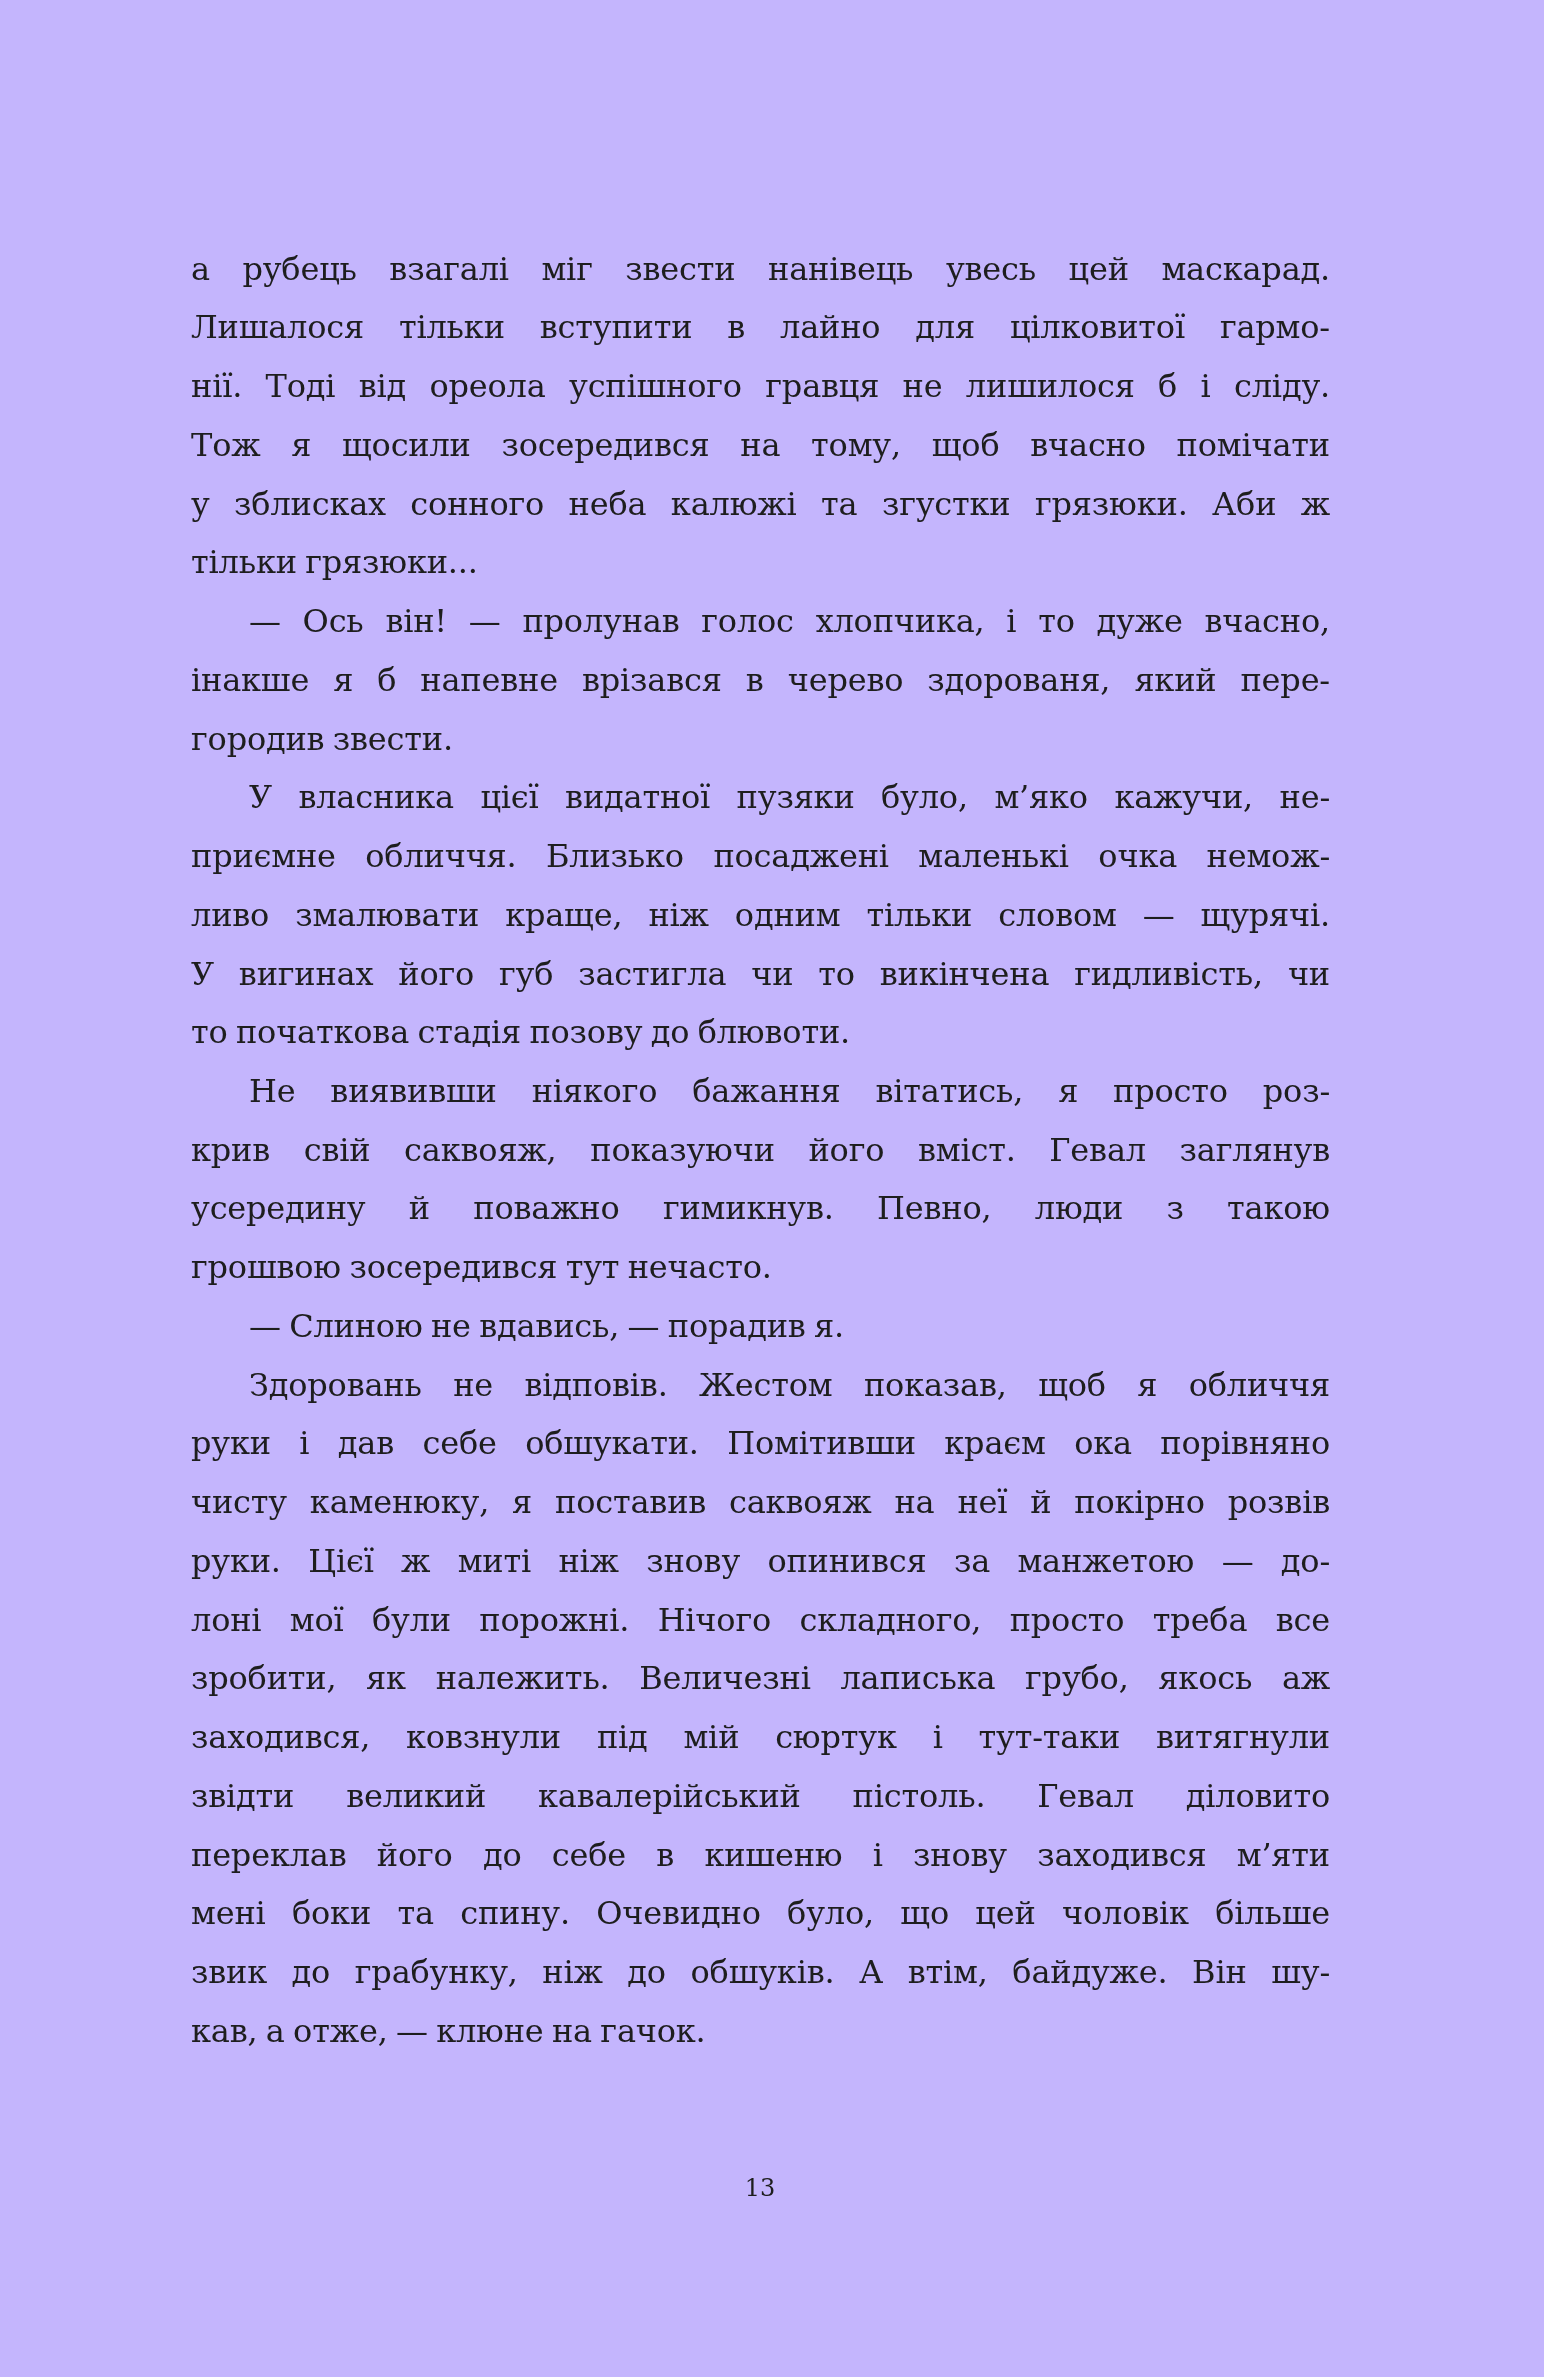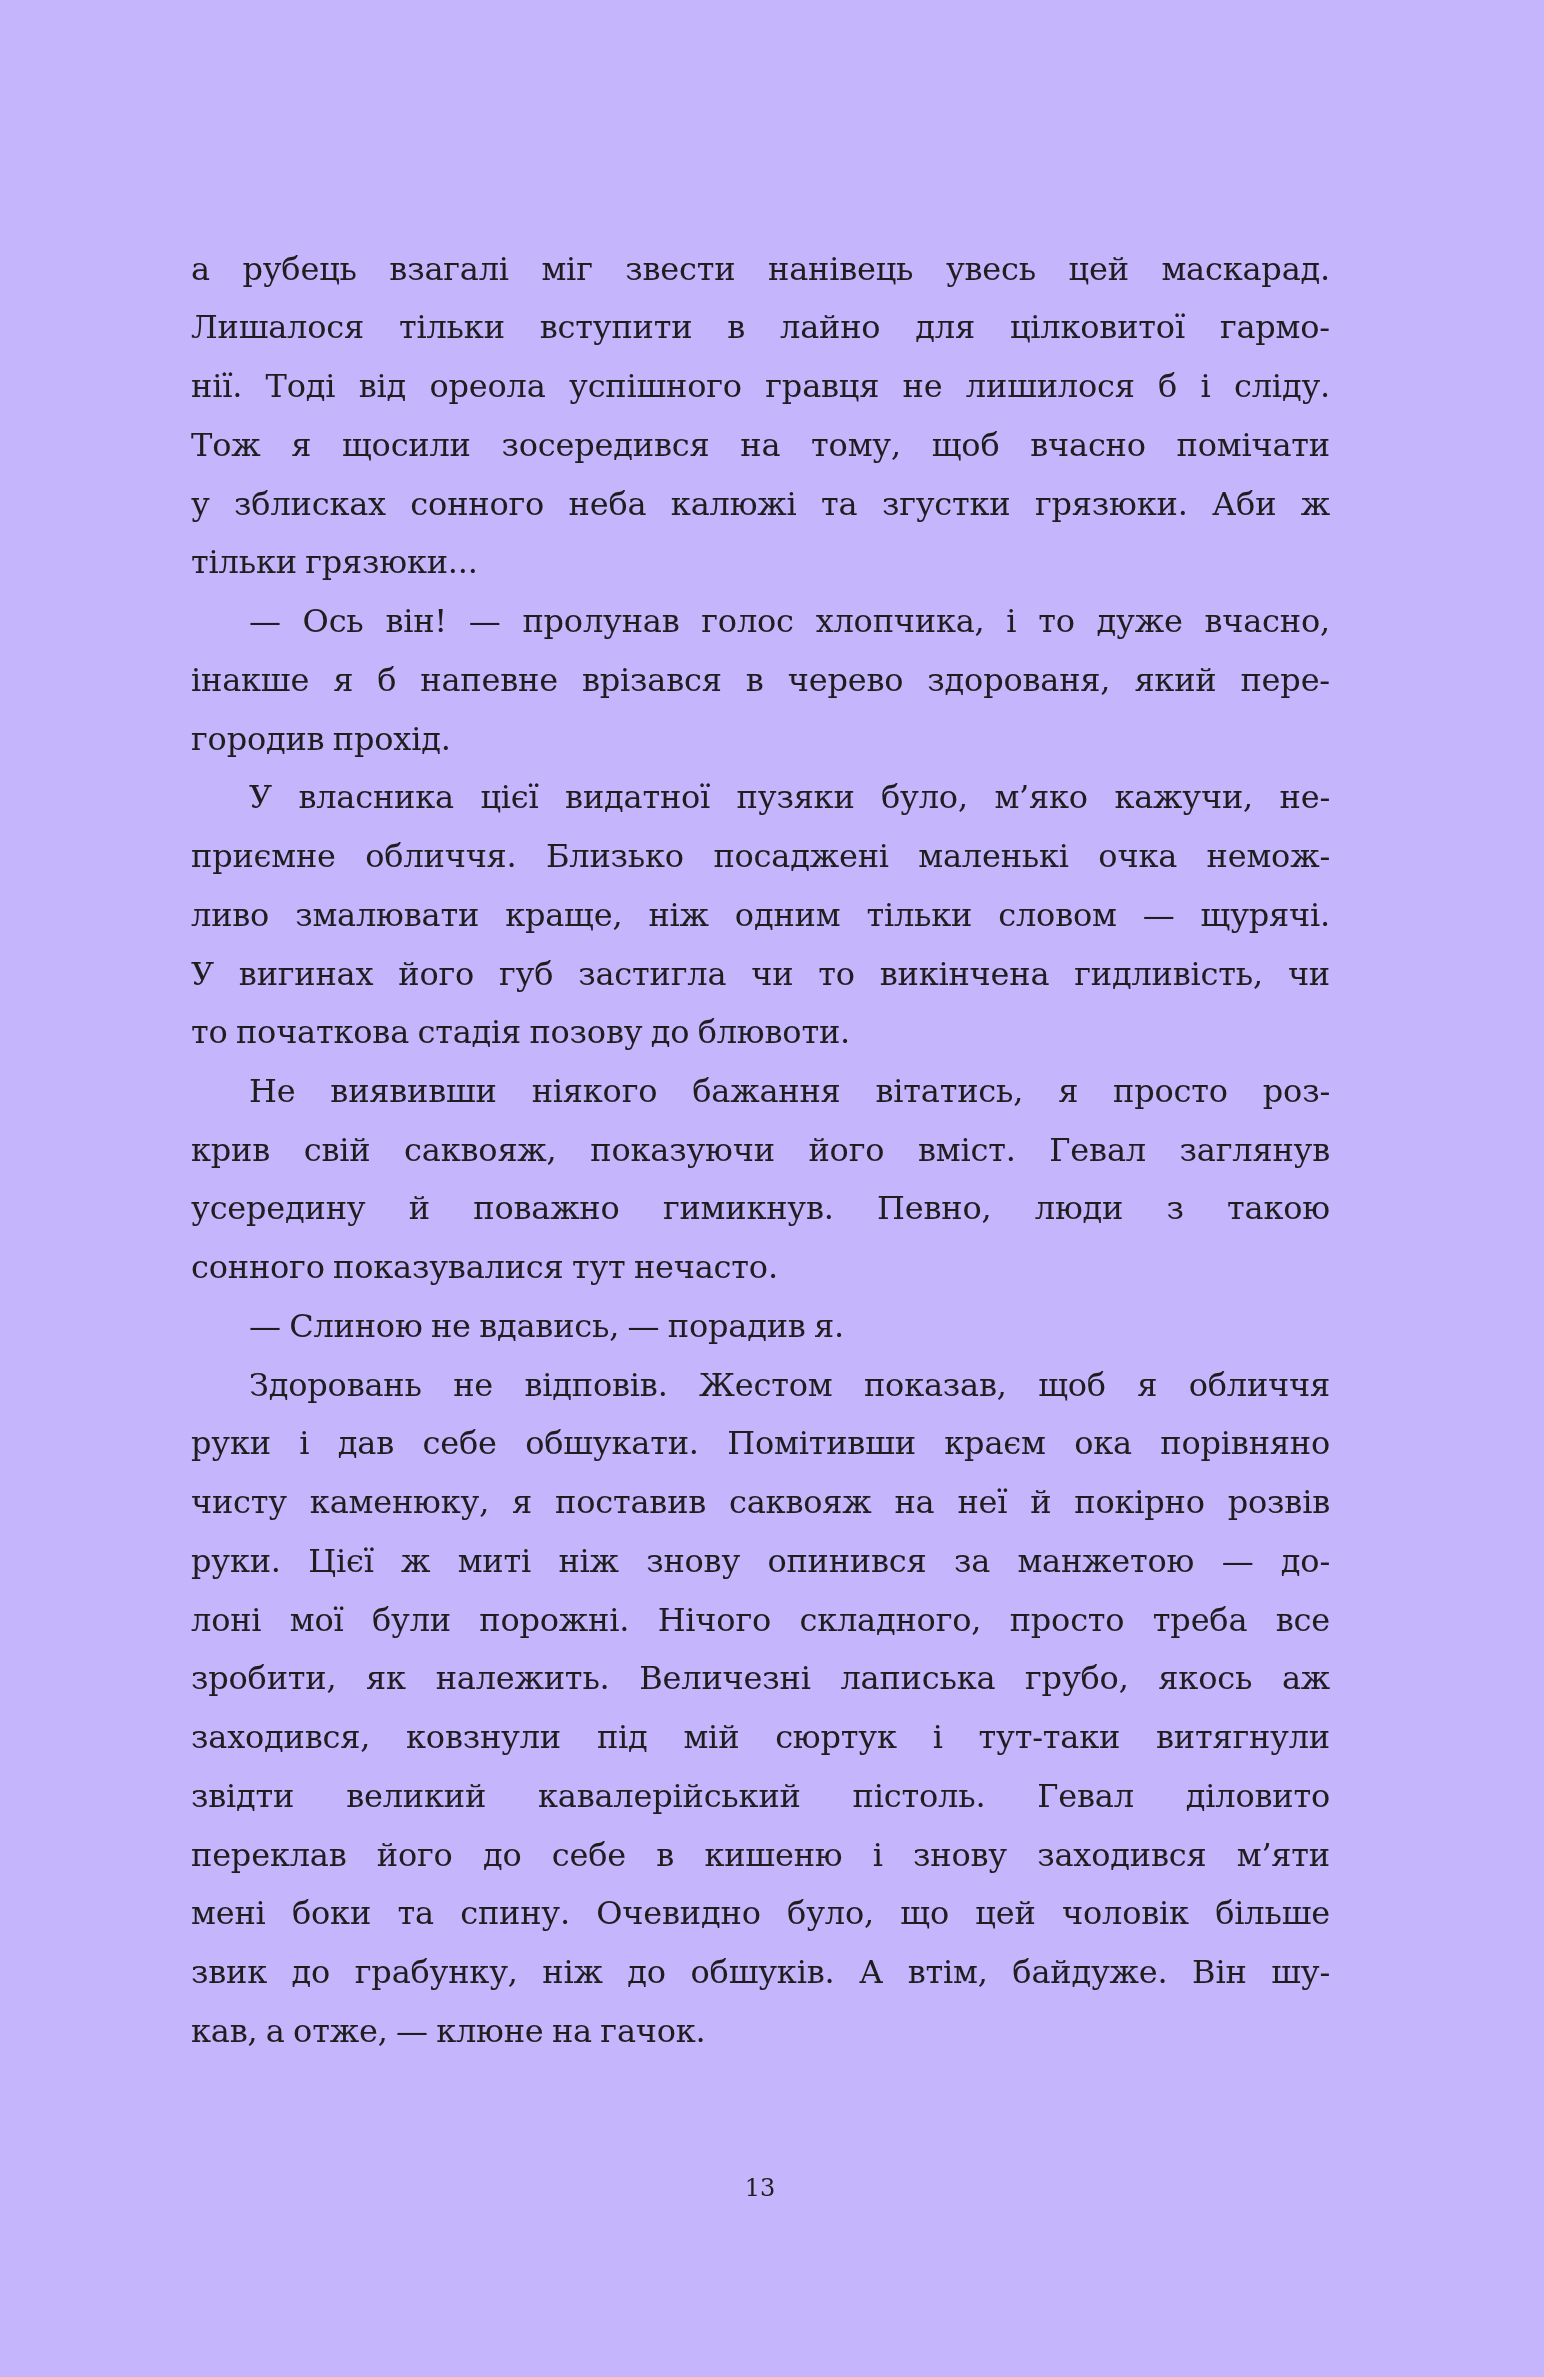--- a/index.html
+++ b/index.html
@@ -68,30 +68,30 @@
 <div class="page">
   <div class="text-block">
     <div class="line" style="top:240px">а рубець взагалі міг звести нанівець увесь цей маскарад.</div>
     <div class="line" style="top:298px">Лишалося тільки вступити в лайно для цілковитої гармо-</div>
     <div class="line" style="top:357px">нії. Тоді від ореола успішного гравця не лишилося б і сліду.</div>
     <div class="line" style="top:416px">Тож я щосили зосередився на тому, щоб вчасно помічати</div>
     <div class="line" style="top:475px">у зблисках сонного неба калюжі та згустки грязюки. Аби ж</div>
     <div class="line last" style="top:533px">тільки грязюки...</div>
     <div class="line indent" style="top:592px">— Ось він! — пролунав голос хлопчика, і то дуже вчасно,</div>
     <div class="line" style="top:651px">інакше я б напевне врізався в черево здорованя, який пере-</div>
-    <div class="line last" style="top:710px">городив прохід.</div>
+    <div class="line last" style="top:710px">городив звести.</div>
     <div class="line indent" style="top:768px">У власника цієї видатної пузяки було, м’яко кажучи, не-</div>
     <div class="line" style="top:827px">приємне обличчя. Близько посаджені маленькі очка немож-</div>
     <div class="line" style="top:886px">ливо змалювати краще, ніж одним тільки словом — щурячі.</div>
     <div class="line" style="top:945px">У вигинах його губ застигла чи то викінчена гидливість, чи</div>
     <div class="line last" style="top:1003px">то початкова стадія позову до блювоти.</div>
     <div class="line indent" style="top:1062px">Не виявивши ніякого бажання вітатись, я просто роз-</div>
     <div class="line" style="top:1121px">крив свій саквояж, показуючи його вміст. Гевал заглянув</div>
     <div class="line" style="top:1179px">усередину й поважно гимикнув. Певно, люди з такою</div>
-    <div class="line last" style="top:1238px">сонного показувалися тут нечасто.</div>
+    <div class="line last" style="top:1238px">грошвою зосередився тут нечасто.</div>
     <div class="line indent last" style="top:1297px">— Слиною не вдавись, — порадив я.</div>
     <div class="line indent" style="top:1356px">Здоровань не відповів. Жестом показав, щоб я обличчя</div>
     <div class="line" style="top:1414px">руки і дав себе обшукати. Помітивши краєм ока порівняно</div>
     <div class="line" style="top:1473px">чисту каменюку, я поставив саквояж на неї й покірно розвів</div>
     <div class="line" style="top:1532px">руки. Цієї ж миті ніж знову опинився за манжетою — до-</div>
     <div class="line" style="top:1591px">лоні мої були порожні. Нічого складного, просто треба все</div>
     <div class="line" style="top:1649px">зробити, як належить. Величезні лаписька грубо, якось аж</div>
     <div class="line" style="top:1708px">заходився, ковзнули під мій сюртук і тут-таки витягнули</div>
     <div class="line" style="top:1767px">звідти великий кавалерійський пістоль. Гевал діловито</div>
     <div class="line" style="top:1826px">переклав його до себе в кишеню і знову заходився м’яти</div>

